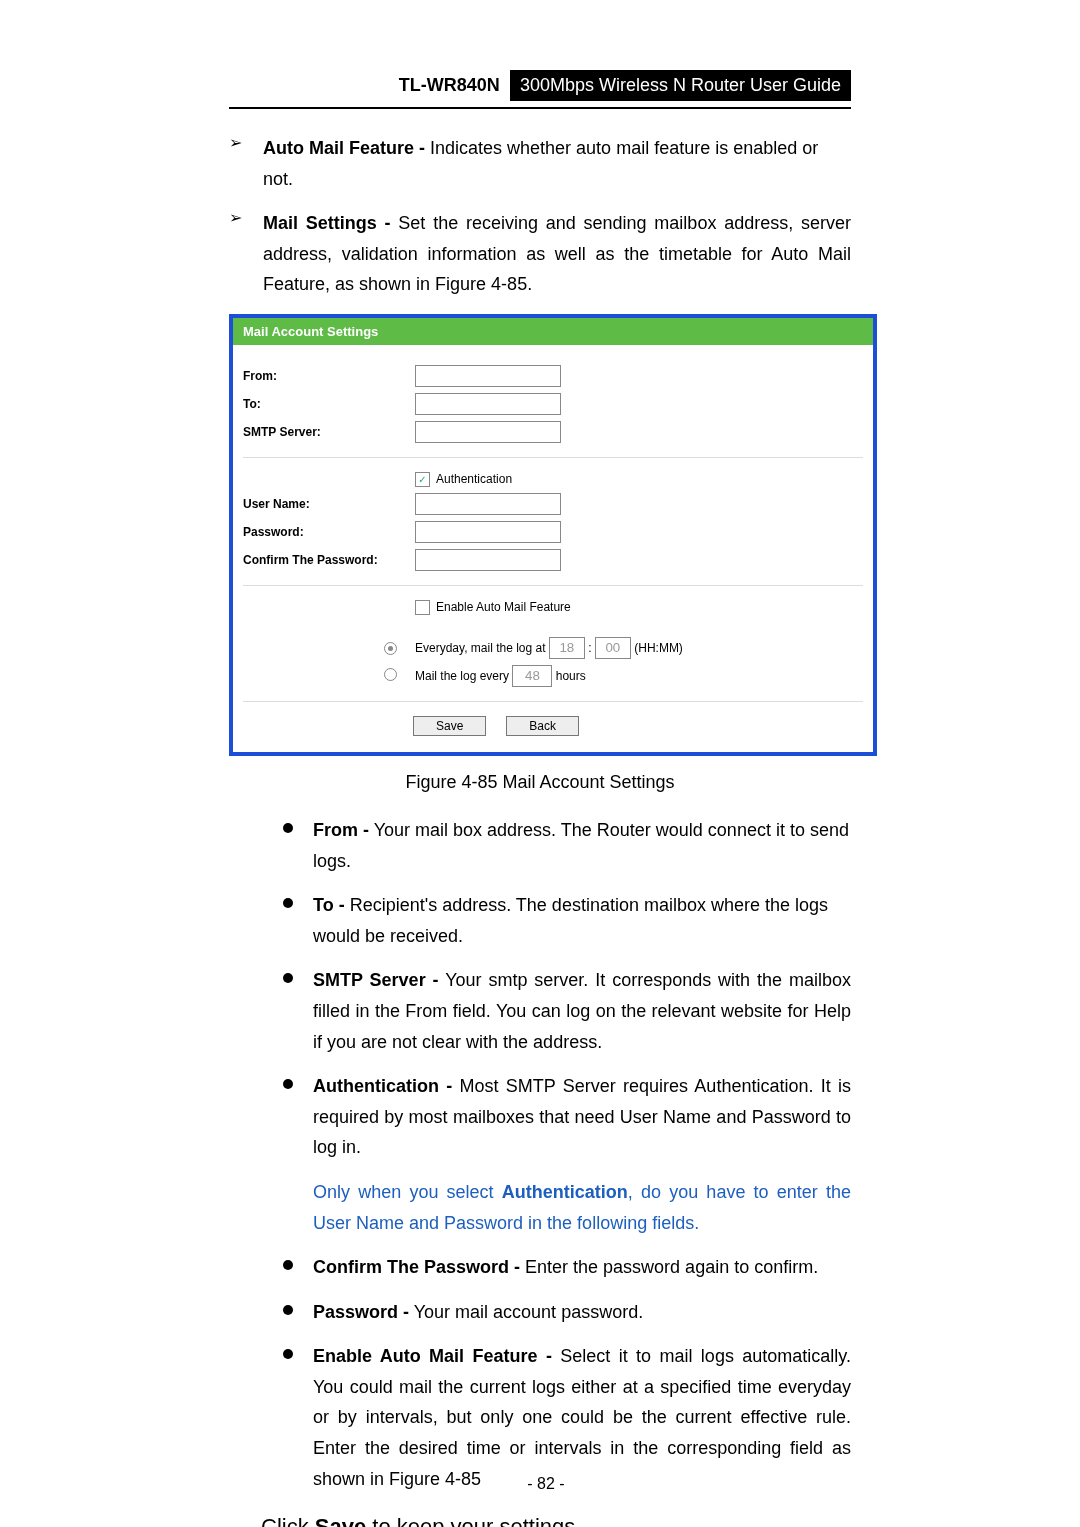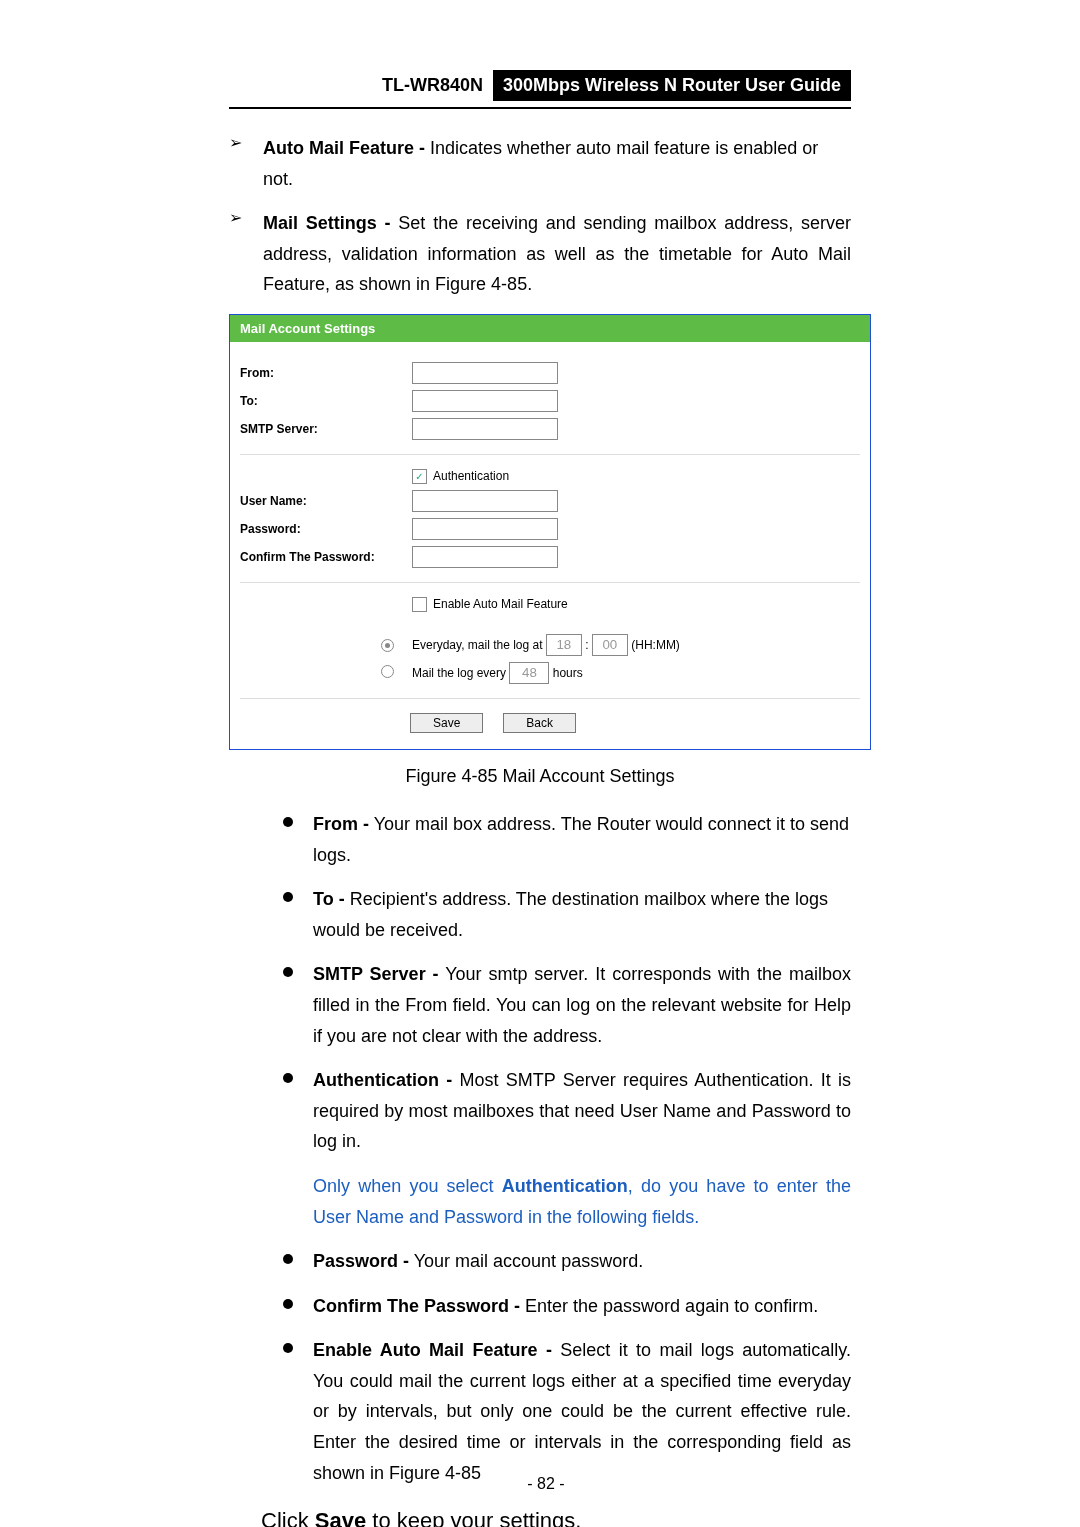--- a/index.html
+++ b/index.html
@@ -1,27 +1,27 @@
 <!DOCTYPE html>
 <html><head>
 <meta charset="utf-8">
 <style>
   html,body{margin:0;padding:0;background:#fff;font-family:Arial,Helvetica,sans-serif;color:#000}
   .page{width:862px;height:1527px;margin:0 auto;position:relative;box-sizing:border-box;padding:70px 120px 32px 120px}
   .hdr{display:flex;justify-content:flex-end;align-items:center;gap:10px;margin-bottom:6px;font-size:18px}
   .hdr-model{font-weight:bold}
-  .hdr-title{background:#000;color:#fff;font-weight:bold;padding:5px 10px}
+  .hdr-title{background:#000;color:#fff;font-weight:normal;padding:5px 10px}
   .rule{border:none;border-top:2px solid #000;margin:0 0 24px 0}
   .item{display:flex;margin:0 0 14px 0}
   .item .ar{width:34px;flex:none;font-size:16px}
   .item .txt{flex:1;font-size:18px;line-height:1.7}
   .txt b{font-weight:bold}
   .justify{text-align:justify}
   
-  .figwrap{margin:12px auto 10px auto;width:640px;border:1px solid #1d4ed8}
+  .figwrap{margin:12px auto 10px auto;width:640px;border:4px solid #1d4ed8}
   .figbar{background:#5dbb46;color:#fff;font-weight:bold;font-size:13px;padding:6px 10px}
   .figbody{padding:14px 10px 16px 10px;font-size:12px;color:#000}
   .row{display:flex;align-items:center;margin:6px 0}
   .lab{width:160px;text-align:left;padding-right:12px;font-weight:bold;font-size:12px}
   .inp{width:140px;height:18px;border:1px solid #888;background:#fff}
   .inp.small{width:30px;text-align:center;color:#999}
   .inp.med{width:34px;text-align:center;color:#999}
   .cb{width:13px;height:13px;border:1px solid #888;background:#fff;display:inline-flex;align-items:center;justify-content:center;margin-right:6px;font-size:10px;color:#2a7}
   .rd{width:11px;height:11px;border:1px solid #888;border-radius:50%;background:#fff;display:inline-flex;align-items:center;justify-content:center;margin-right:6px}
   .rd .dot{width:5px;height:5px;border-radius:50%;background:#888}
@@ -139,25 +139,25 @@
       <div class="ar"><span class="dot-b"></span></div>
       <div class="txt justify"><b>Authentication -</b><span> Most SMTP Server requires Authentication. It is required by most mailboxes that need User Name and Password to log in.</span></div>
     </div>
 
   <div class="note">
     <div class="justify"><span>Only when you select </span><b>Authentication</b><span>, do you have to enter the User Name and Password in the following fields.</span></div>
   </div>
 
   <div class="sub">
       <div class="ar"><span class="dot-b"></span></div>
-      <div class="txt"><b>Password -</b><span> Your mail account password.</span></div>
+      <div class="txt"><b>Confirm The Password -</b><span> Enter the password again to confirm.</span></div>
     </div>
   <div class="sub">
       <div class="ar"><span class="dot-b"></span></div>
-      <div class="txt"><b>Confirm The Password -</b><span> Enter the password again to confirm.</span></div>
+      <div class="txt"><b>Password -</b><span> Your mail account password.</span></div>
     </div>
   <div class="sub">
       <div class="ar"><span class="dot-b"></span></div>
       <div class="txt justify"><b>Enable Auto Mail Feature -</b><span> Select it to mail logs automatically. You could mail the current logs either at a specified time everyday or by intervals, but only one could be the current effective rule. Enter the desired time or intervals in the corresponding field as shown in Figure 4-85</span></div>
     </div>
 
   <div class="closing">
     <span>Click </span><b>Save</b><span> to keep your settings.</span>
   </div>
 

